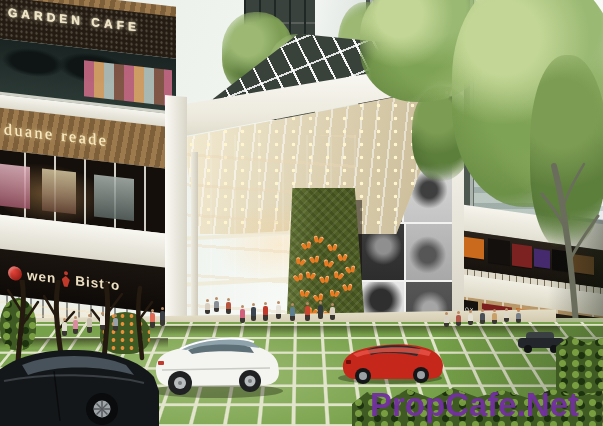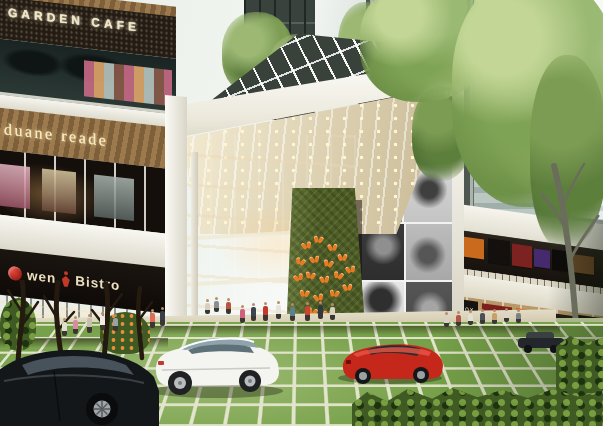--- a/index.html
+++ b/index.html
@@ -339,14 +339,15 @@
         <path d="M108 70 L108 86"></path>
         <path d="M100 78 L116 78"></path>
         <path d="M102.5 72.5 L113.5 83.5"></path>
         <path d="M113.5 72.5 L102.5 83.5"></path>
       </g>
   </svg>
 
   <div class="a bush hedge2"></div>
   <div class="a bush hedge1"></div>
 
+  <div class="a watermark">PropCafe.Net</div>
 
 </div>
 
 </body></html>

